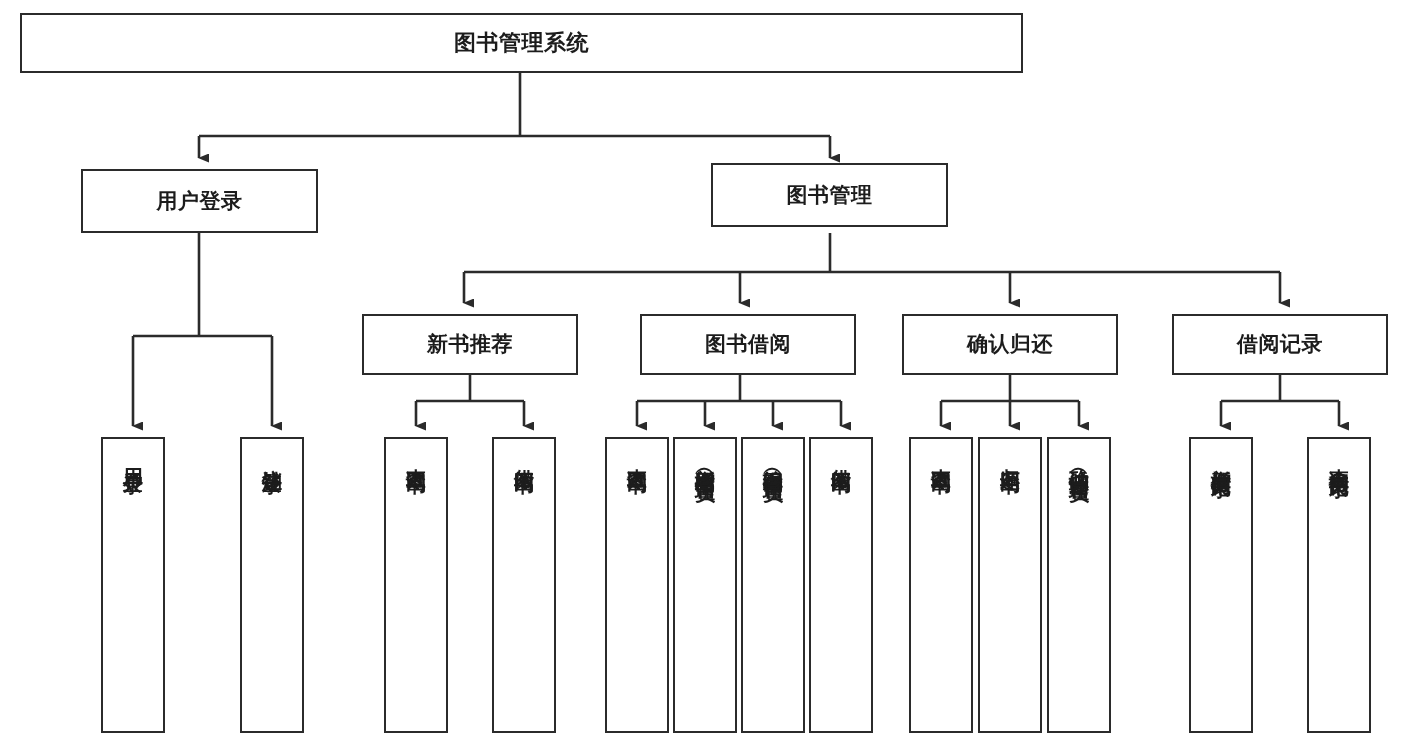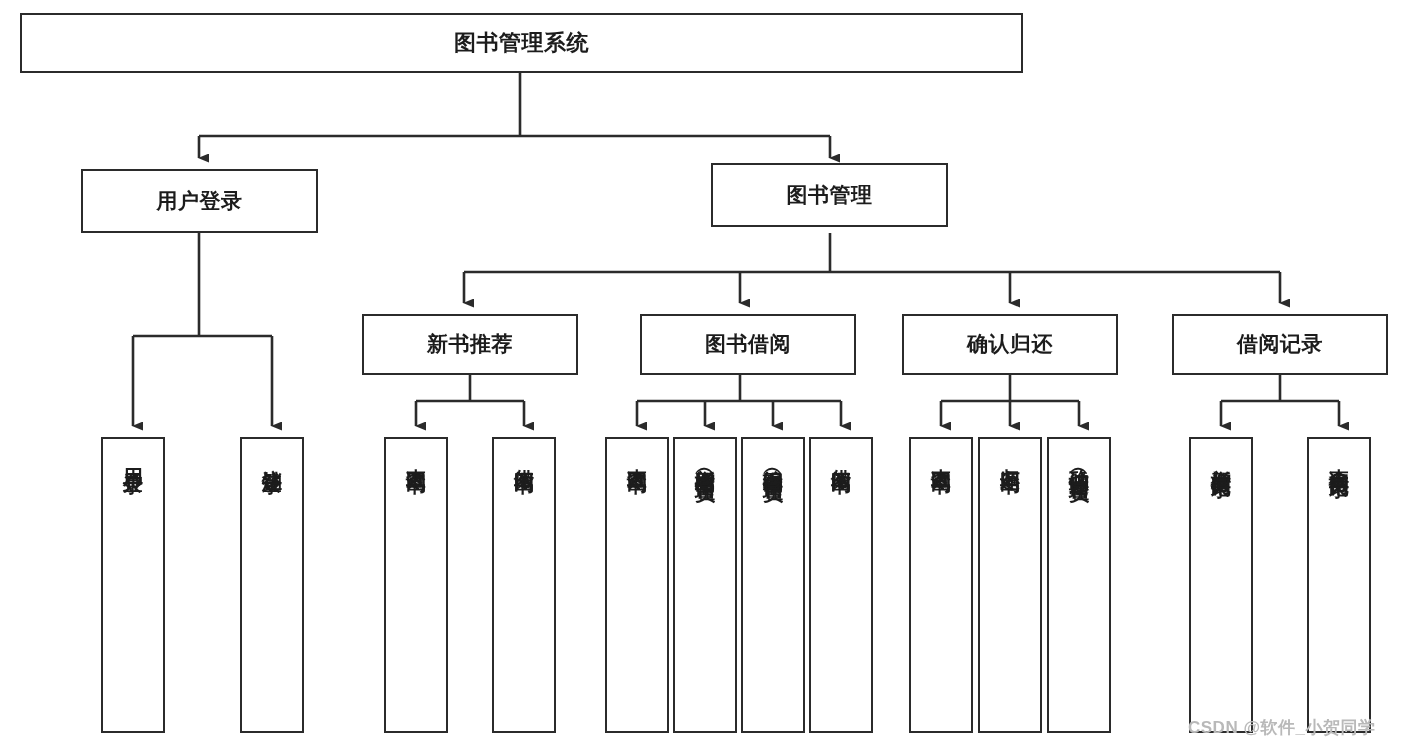--- a/index.html
+++ b/index.html
@@ -187,15 +187,14 @@
     <span class="label">确认归还（管理员）</span>
   </div>
 
   <div class="node vertical" style="left:1189px; top:437px; width:64px; height:296px;">
     <span class="label">新增借阅记录</span>
   </div>
   <div class="node vertical" style="left:1307px; top:437px; width:64px; height:296px;">
     <span class="label">查询借阅记录</span>
   </div>
 
-  <div class="watermark">CSDN @软件_小贺同学</div>
 
 </div>
 
 </body></html>

